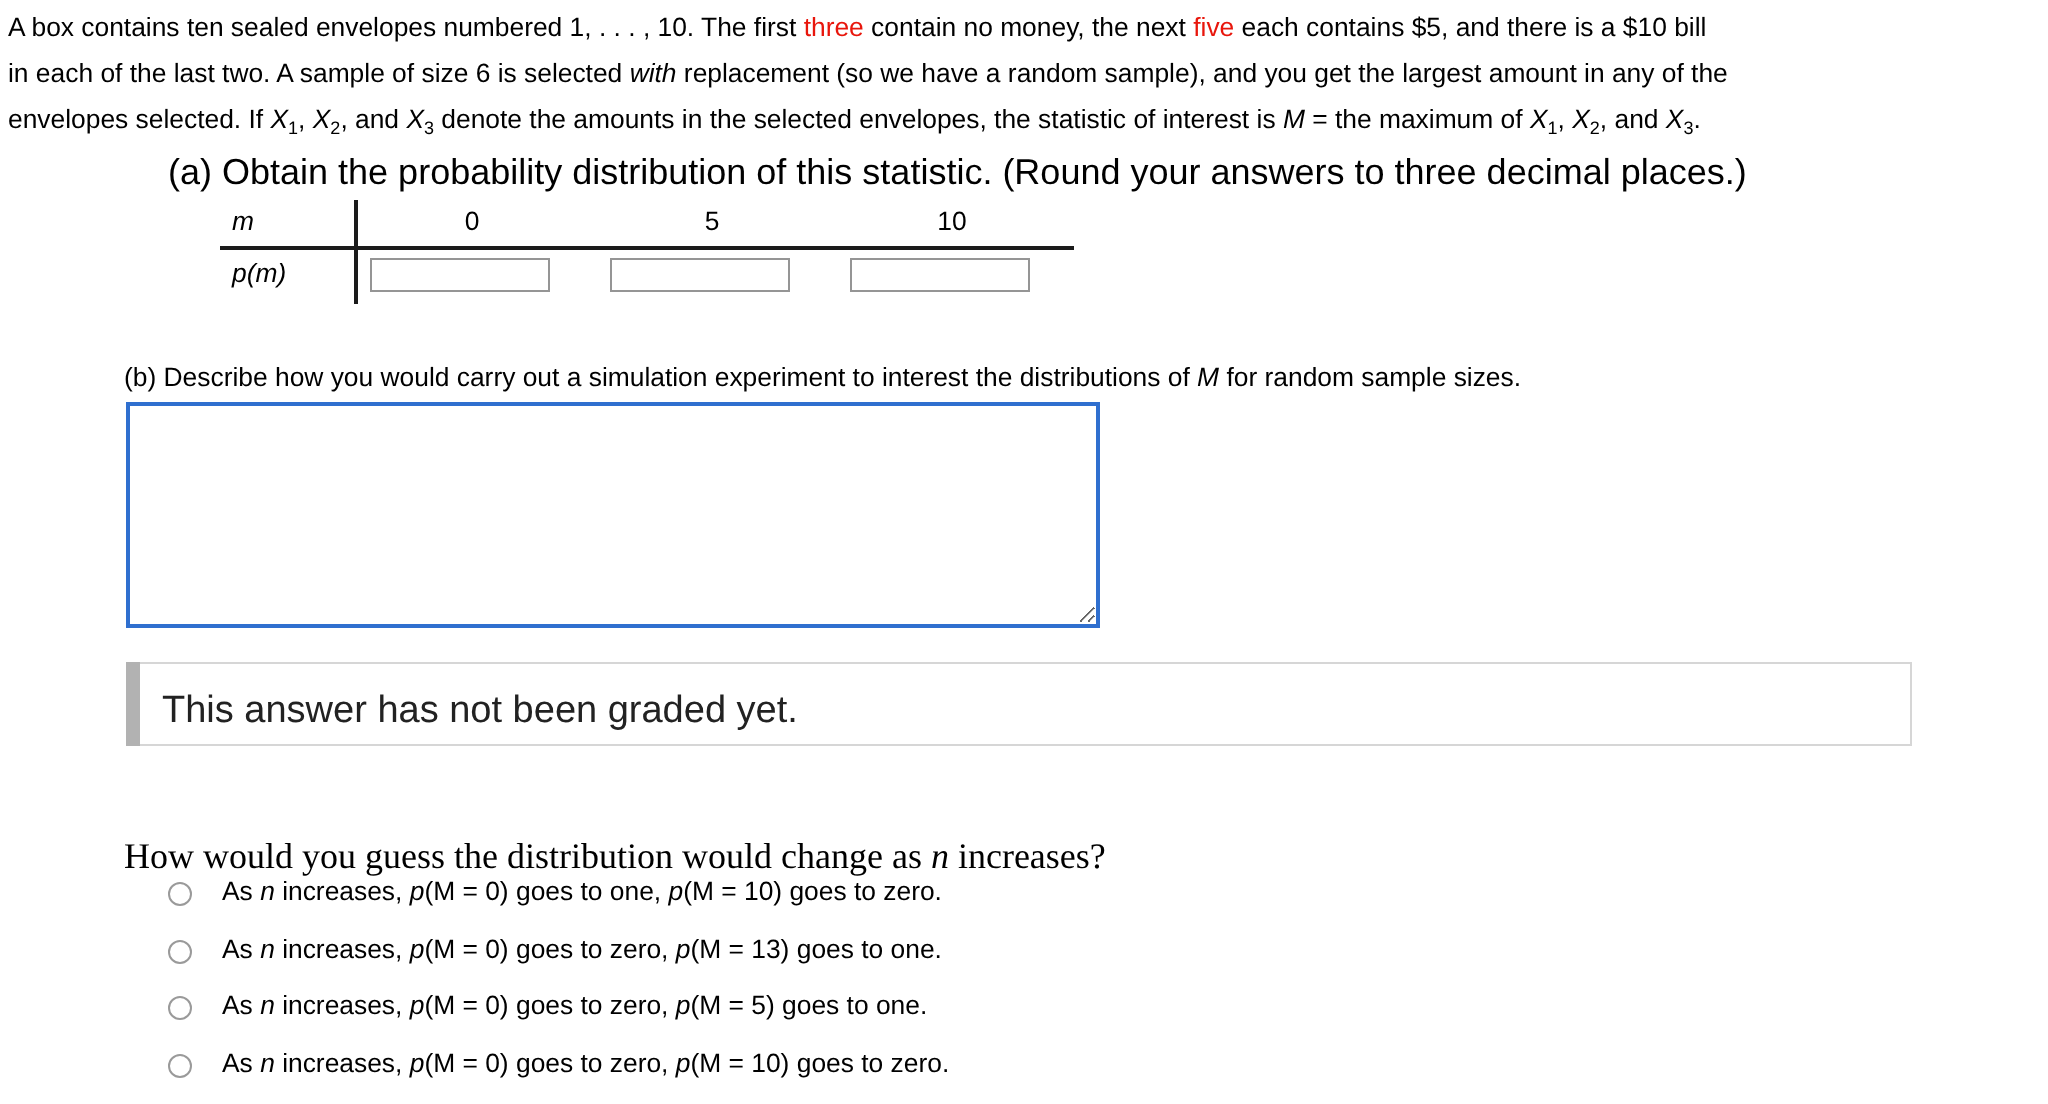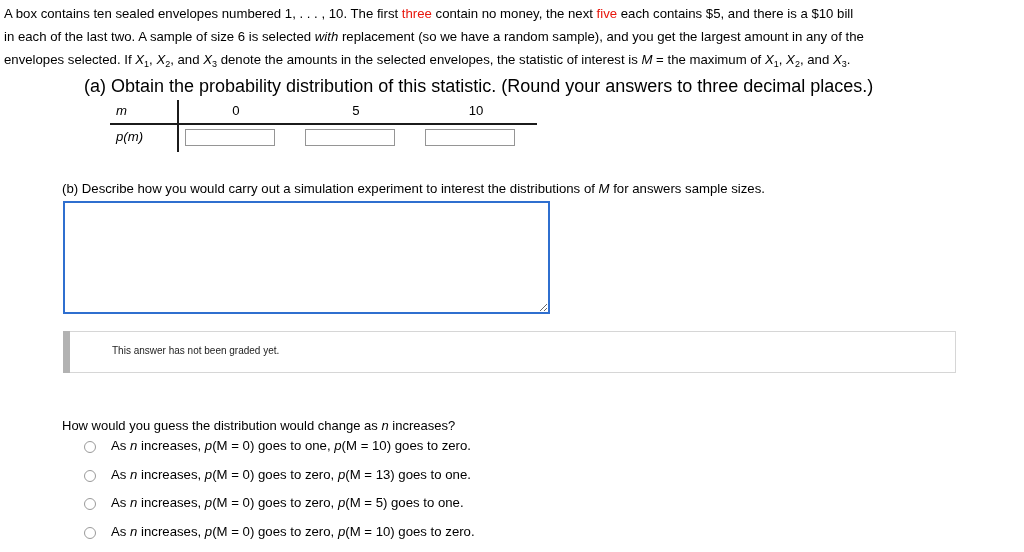--- a/index.html
+++ b/index.html
@@ -147,33 +147,33 @@
     left: 63px;
     top: 331px;
     width: 7px;
     height: 42px;
     background: #b2b2b2;
   }
   .graded-text {
     position: absolute;
     left: 81px;
     top: 345px;
-    font-size: 10px;
+    font-size: 19px;
     color: #222222;
     white-space: nowrap;
-    margin-left: 31px;
   }
 
   
   .mc-question {
     position: absolute;
     left: 62px;
     top: 418px;
-    font-size: 13px;
-    white-space: nowrap;
+    font-size: 18px;
+    white-space: nowrap;
+    font-family: Liberation Serif, serif;
   }
   .mc-list {
     position: absolute;
     left: 84px;
     top: 438px;
     width: 600px;
   }
   .mc-option {
     position: relative;
     height: 28.5px;
@@ -221,21 +221,21 @@
 
   <div class="dt-head c0">0</div>
   <div class="dt-head c1">5</div>
   <div class="dt-head c2">10</div>
 
   <input class="dt-input c0" type="text" value="" style="">
   <input class="dt-input c1" type="text" value="" style="">
   <input class="dt-input c2" type="text" value="" style="">
 </div>
 
-<div class="part-b-label"><span>(b) Describe how you would carry out a simulation experiment to interest the distributions of </span><span class="mvar">M</span><span> for answers sample sizes.</span></div>
+<div class="part-b-label"><span>(b) Describe how you would carry out a simulation experiment to interest the distributions of </span><span class="mvar">M</span><span> for random sample sizes.</span></div>
 
 <textarea class="answer-area" placeholder="" style=""></textarea>
 
 <div class="graded-box"></div>
 <div class="graded-accent"></div>
 <div class="graded-text">This answer has not been graded yet.</div>
 
 <div class="mc-question"><span>How would you guess the distribution would change as </span><span class="mvar">n</span><span> increases?</span></div>
 
 <div class="mc-list">

